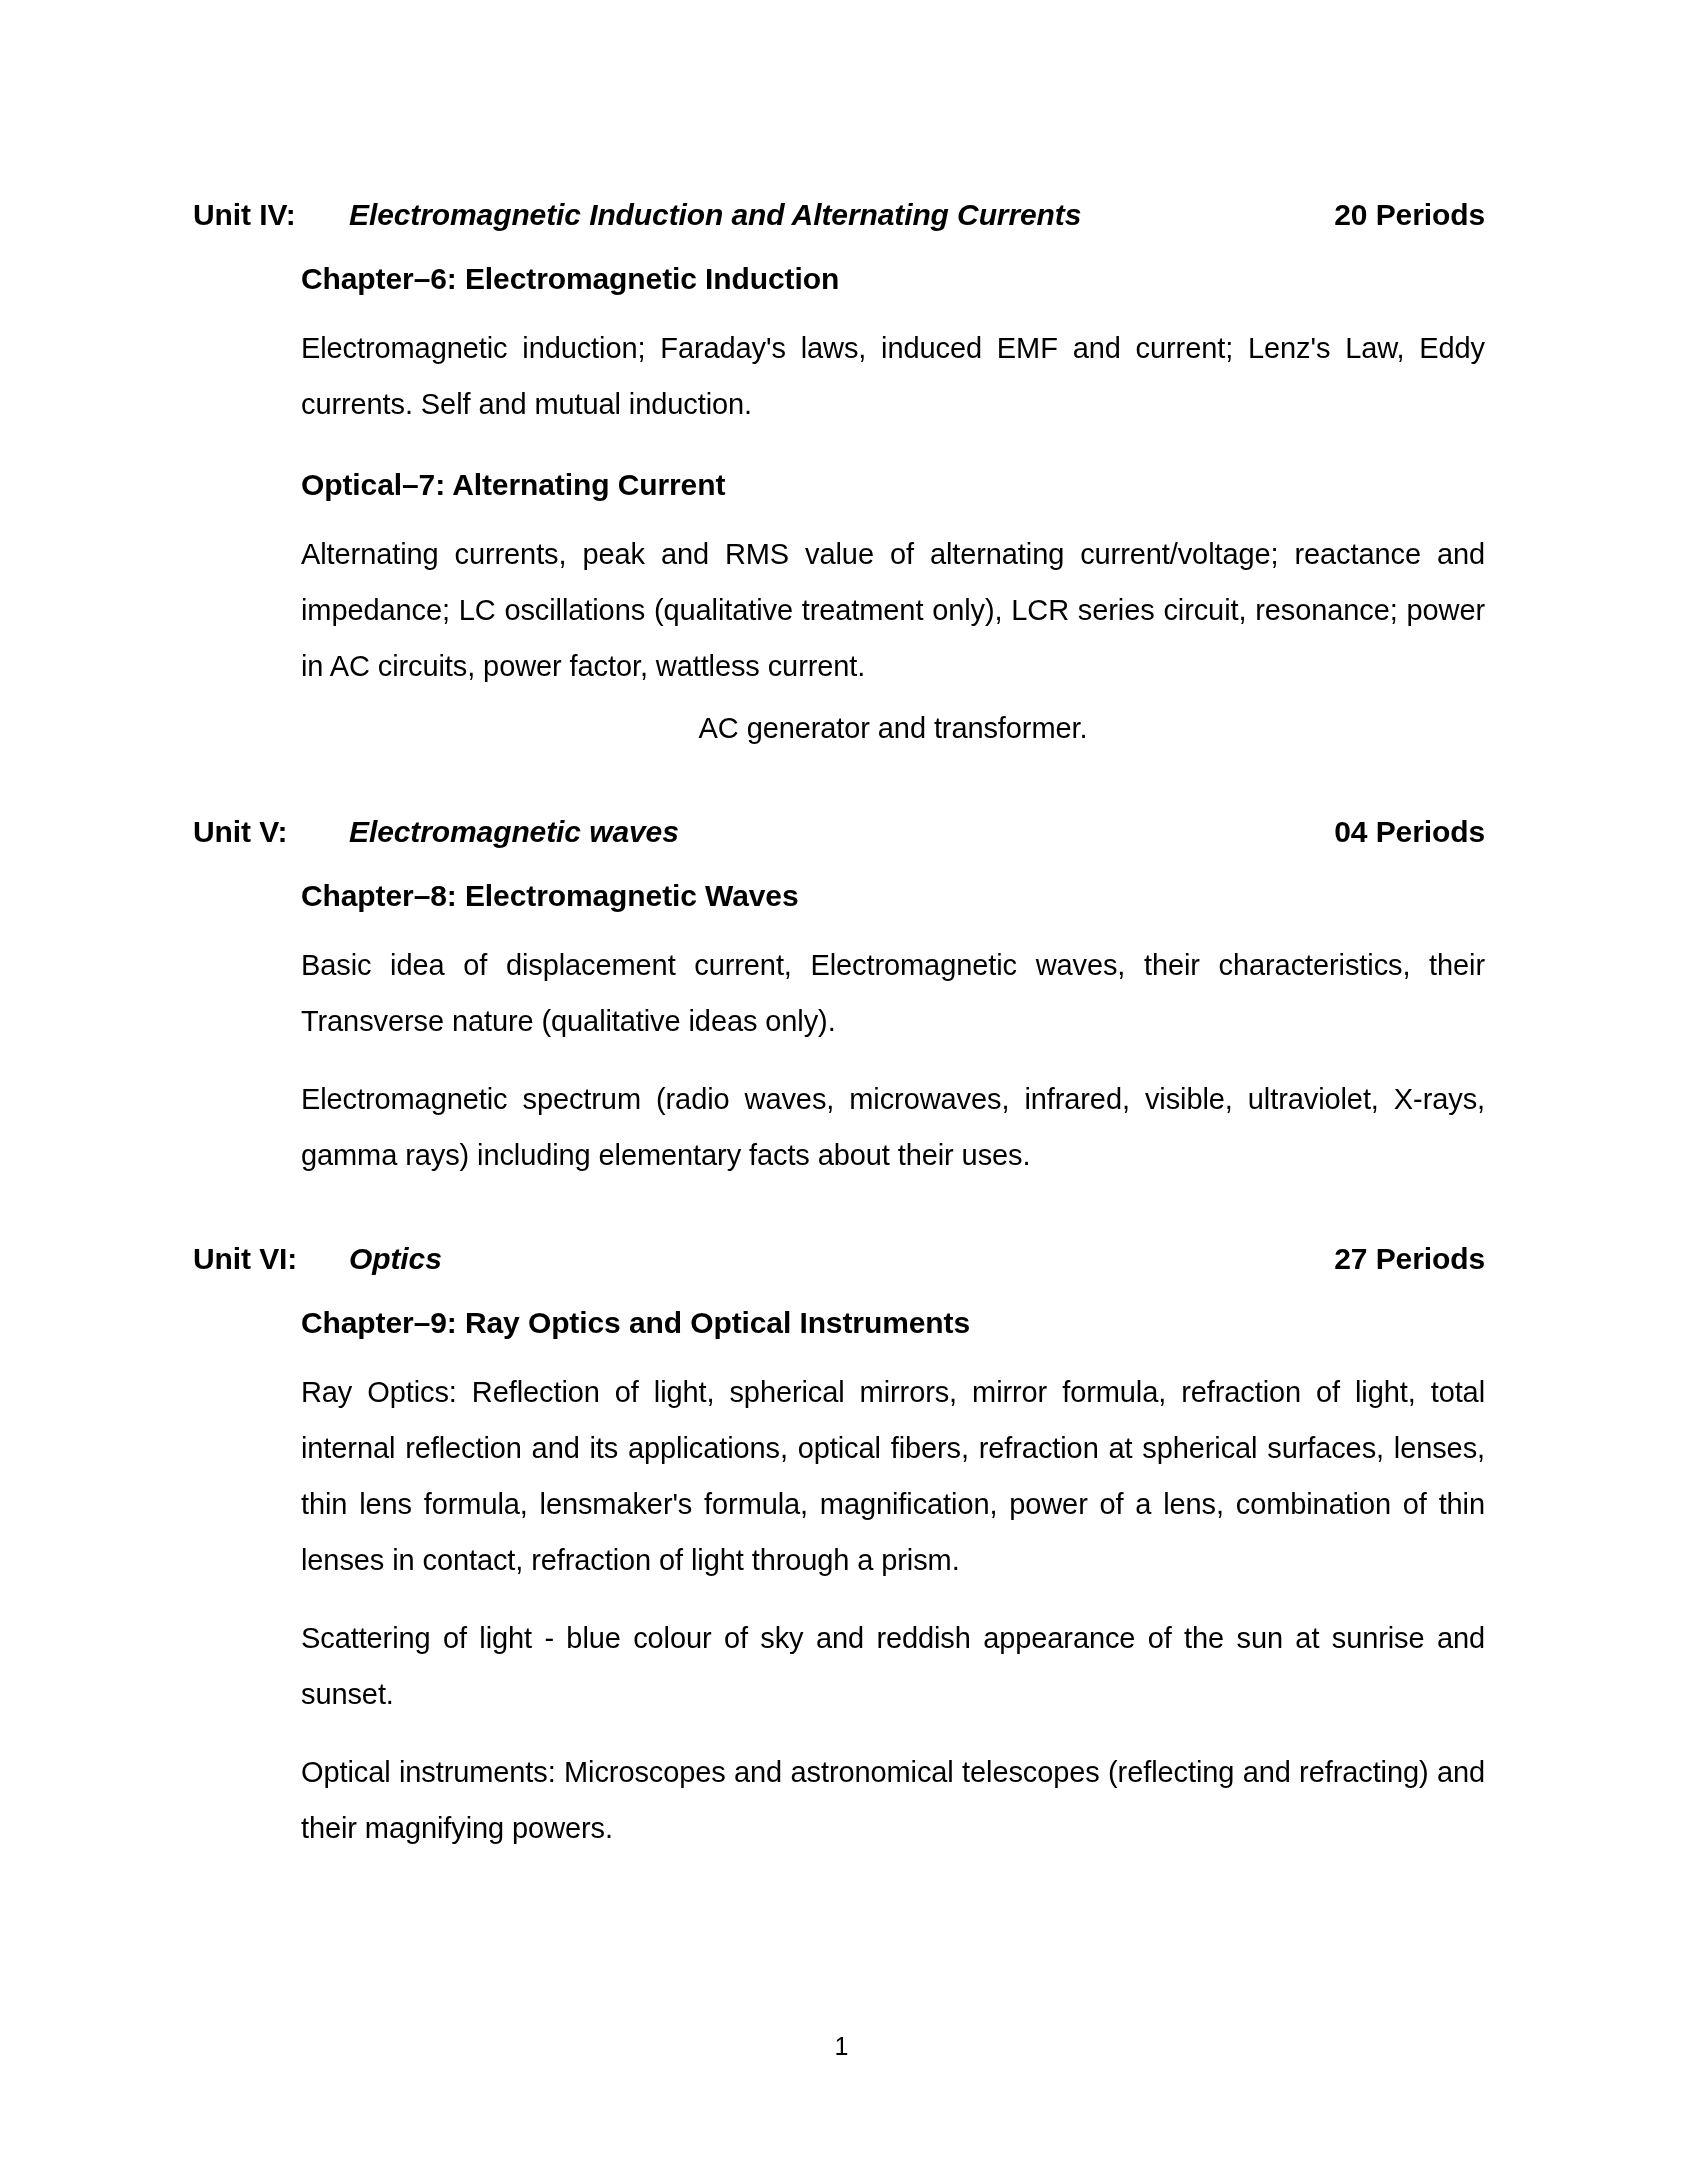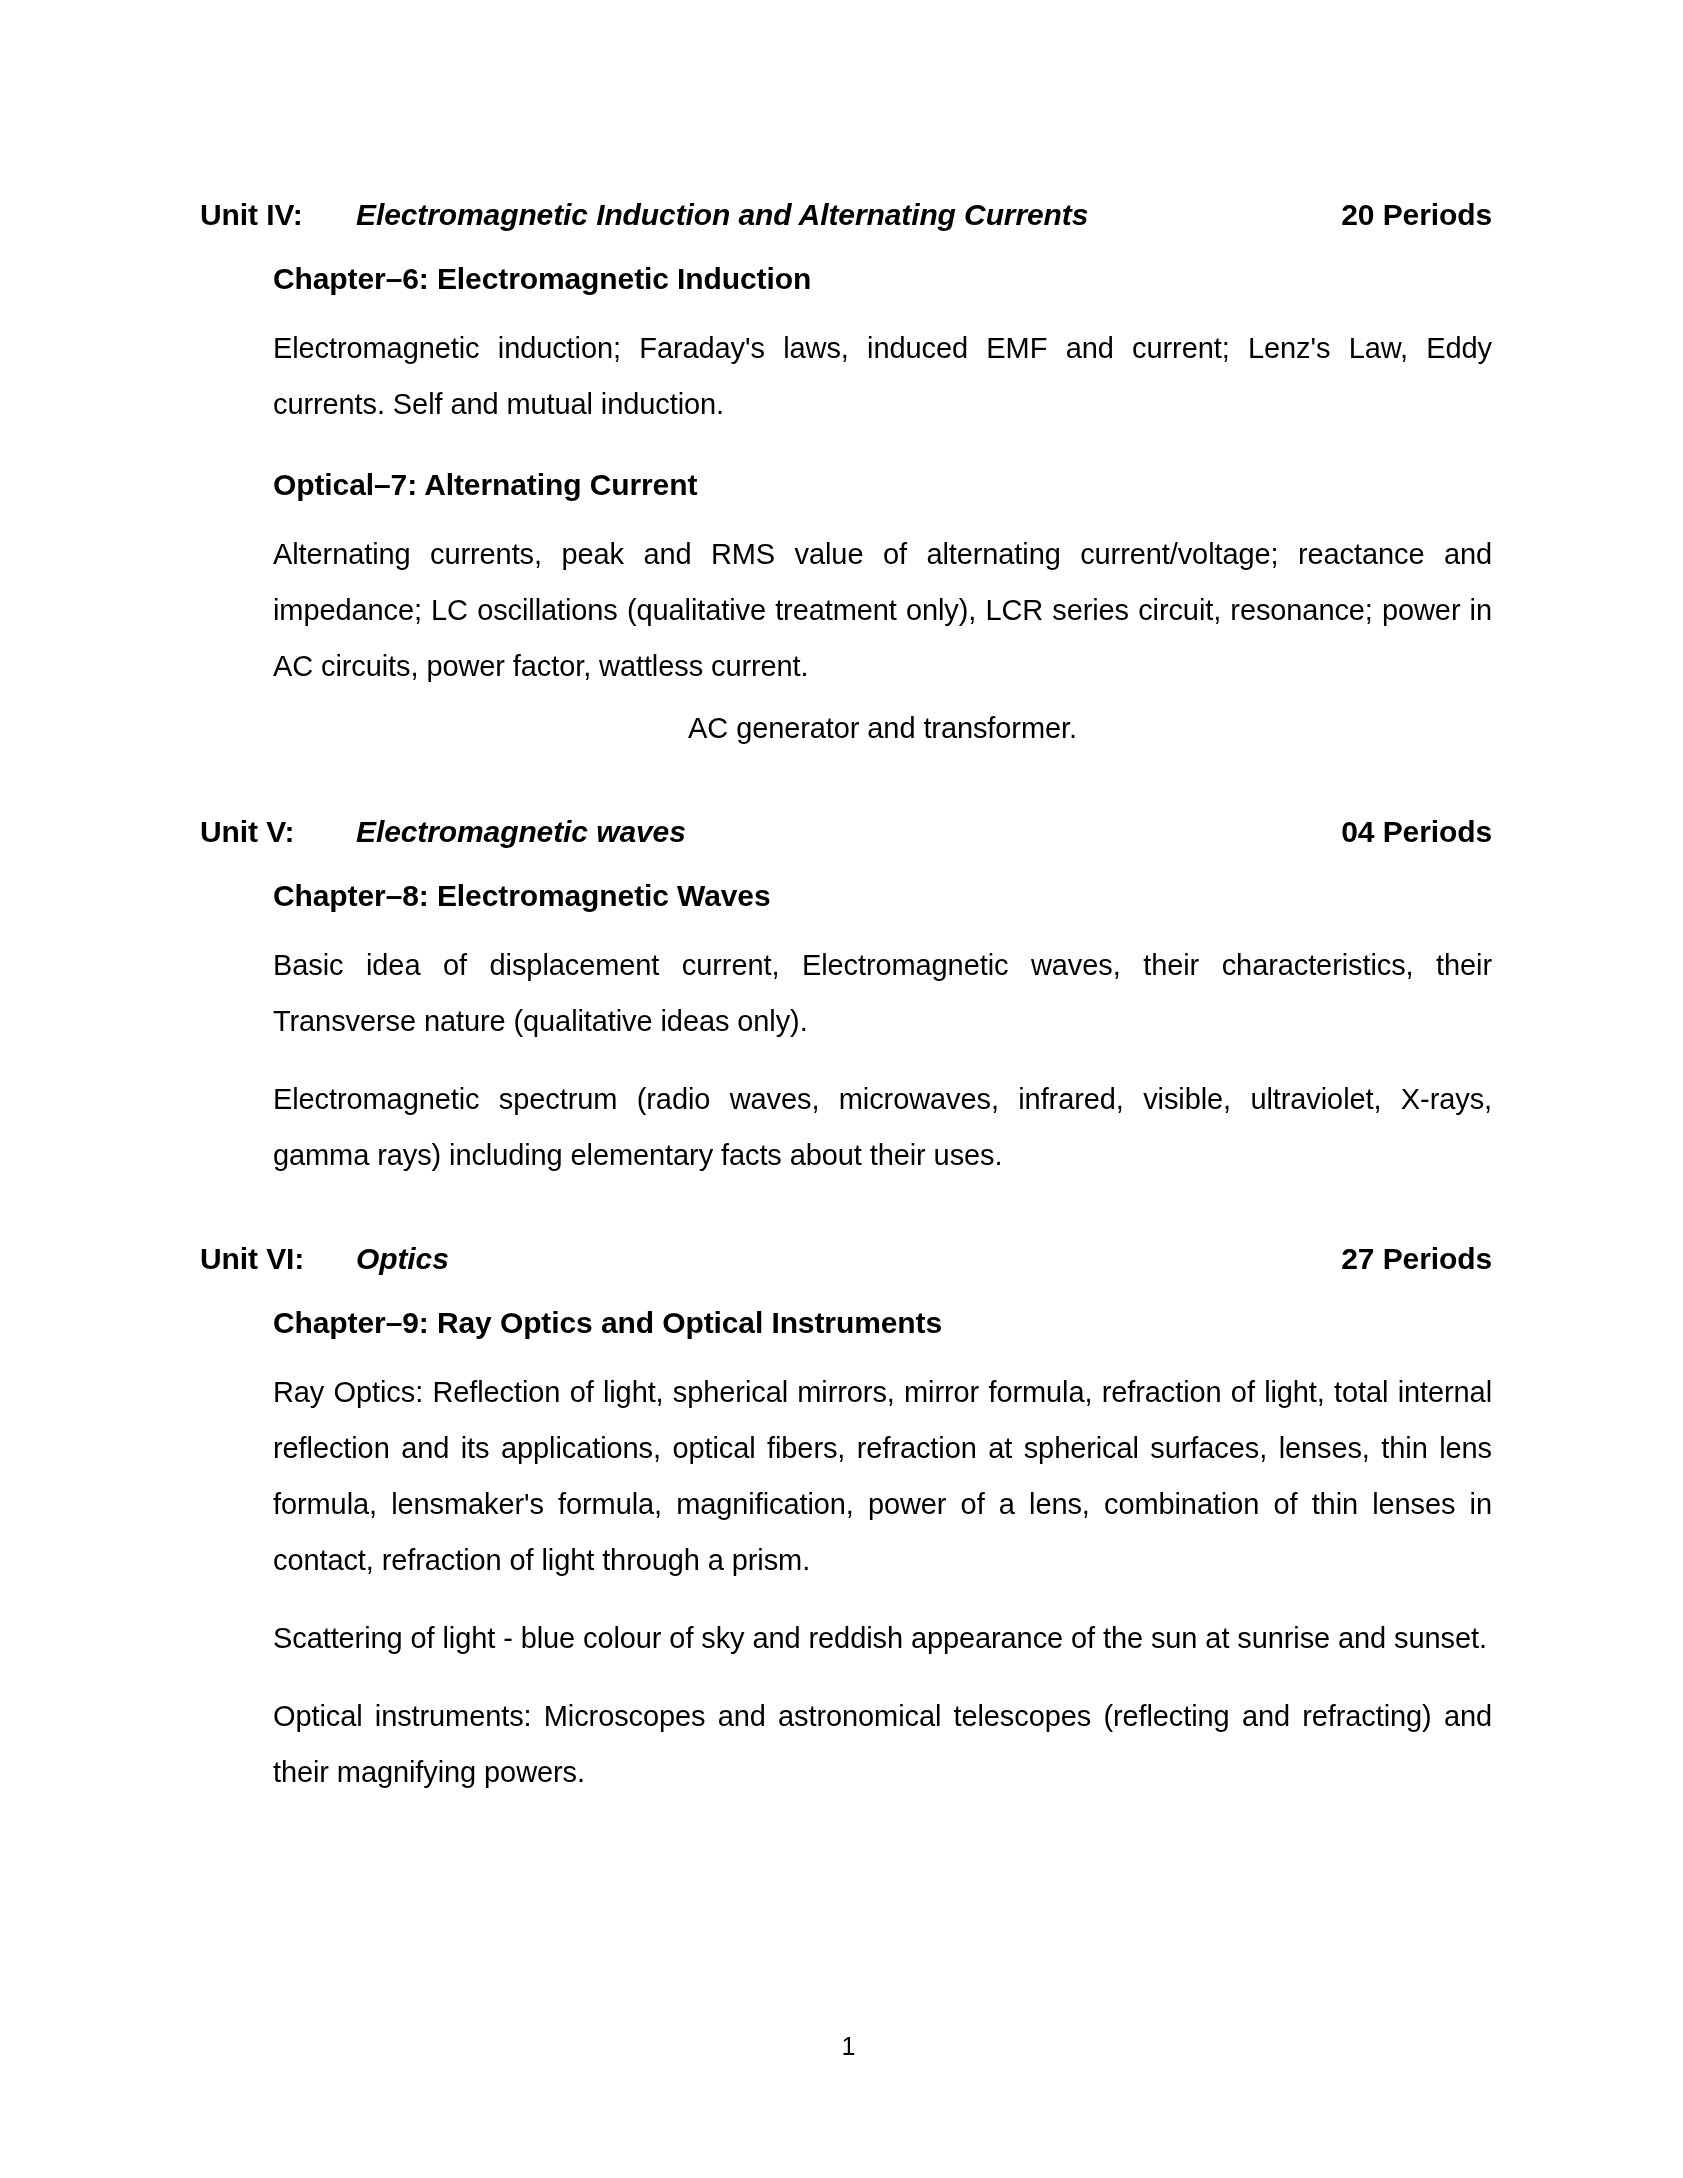--- a/index.html
+++ b/index.html
@@ -10,21 +10,21 @@
   body {
     width: 1683px;
     height: 2178px;
     font-family: "Liberation Sans", sans-serif;
     color: #000000;
     position: relative;
     overflow: hidden;
   }
   .page {
     position: absolute;
-    left: 7px;
+    left: 0;
     top: 0;
     width: 1365px;
     height: 2178px;
     background: #fff;
     box-sizing: border-box;
   }
   .content {
     position: absolute;
     left: 193px;
     top: 198px;
@@ -51,21 +51,21 @@
     font-style: italic;
   }
   .unit-periods {
     flex: 0 0 auto;
     white-space: nowrap;
     text-align: right;
   }
 
   
   .indent {
-    margin-left: 73px;
+    margin-left: 108px;
   }
 
   .chapter-head {
     font-weight: bold;
     font-size: 30px;
     letter-spacing: -0.1px;
     white-space: nowrap;
   }
 
   p.body-text {

